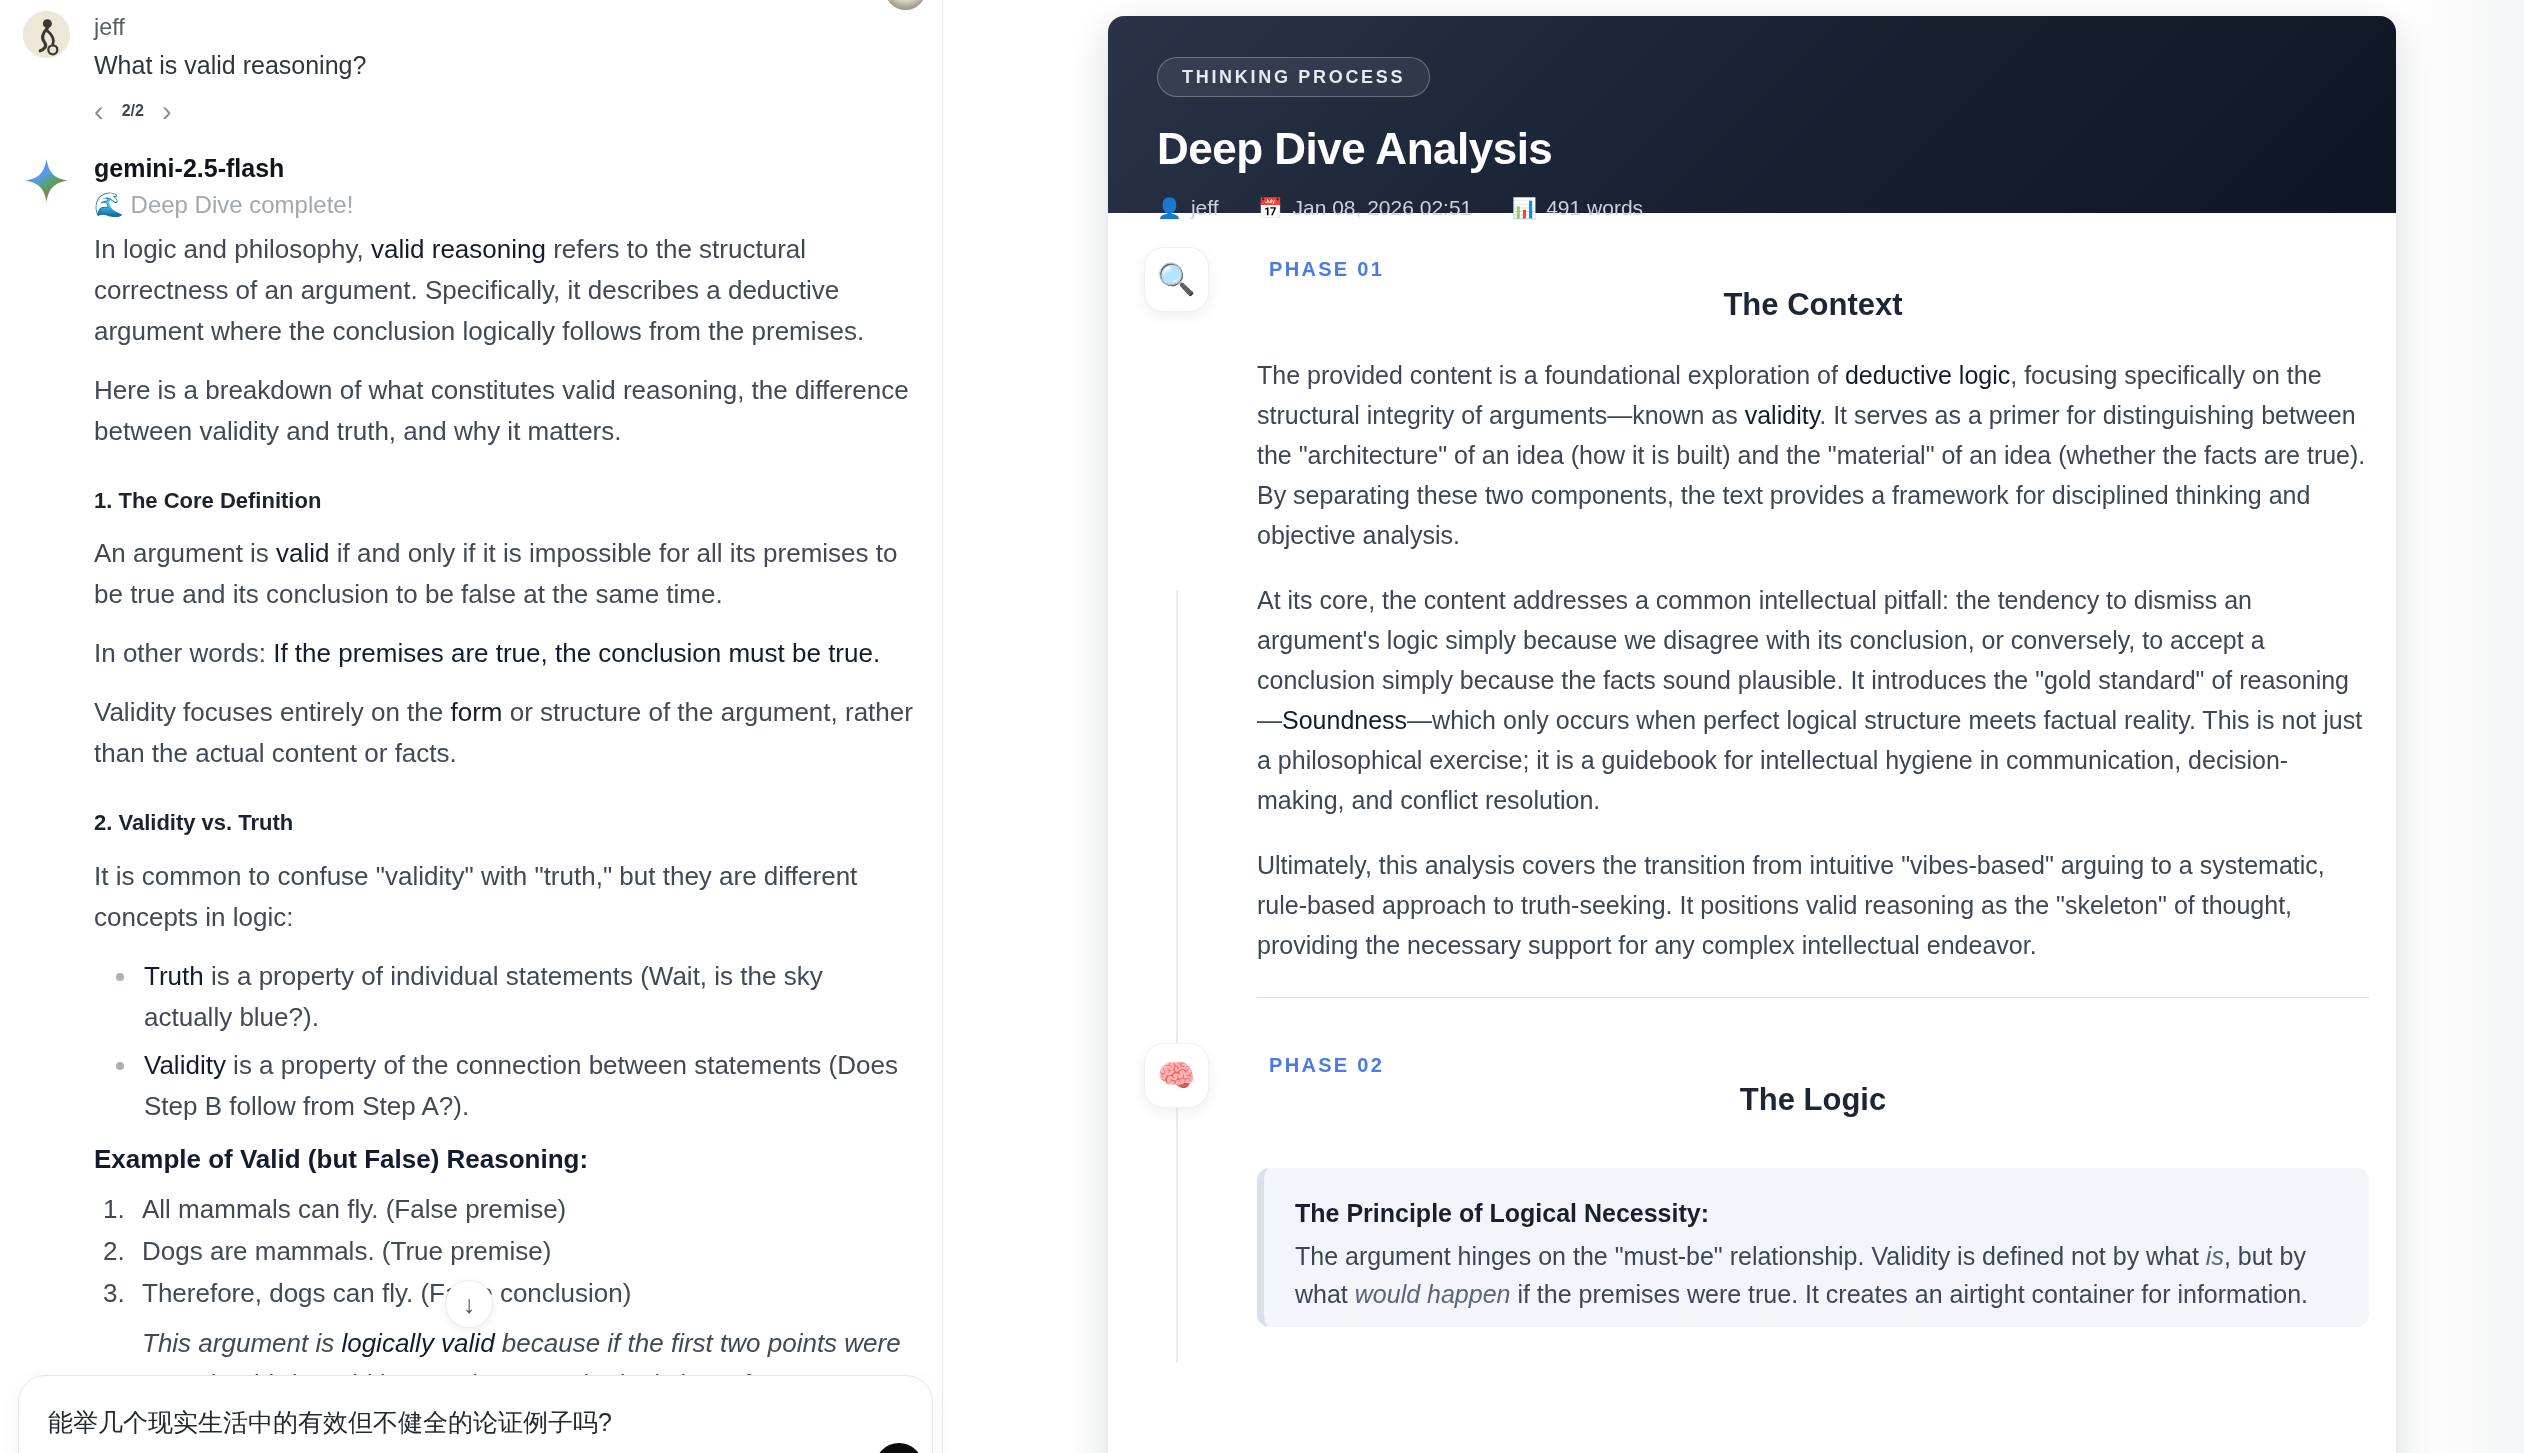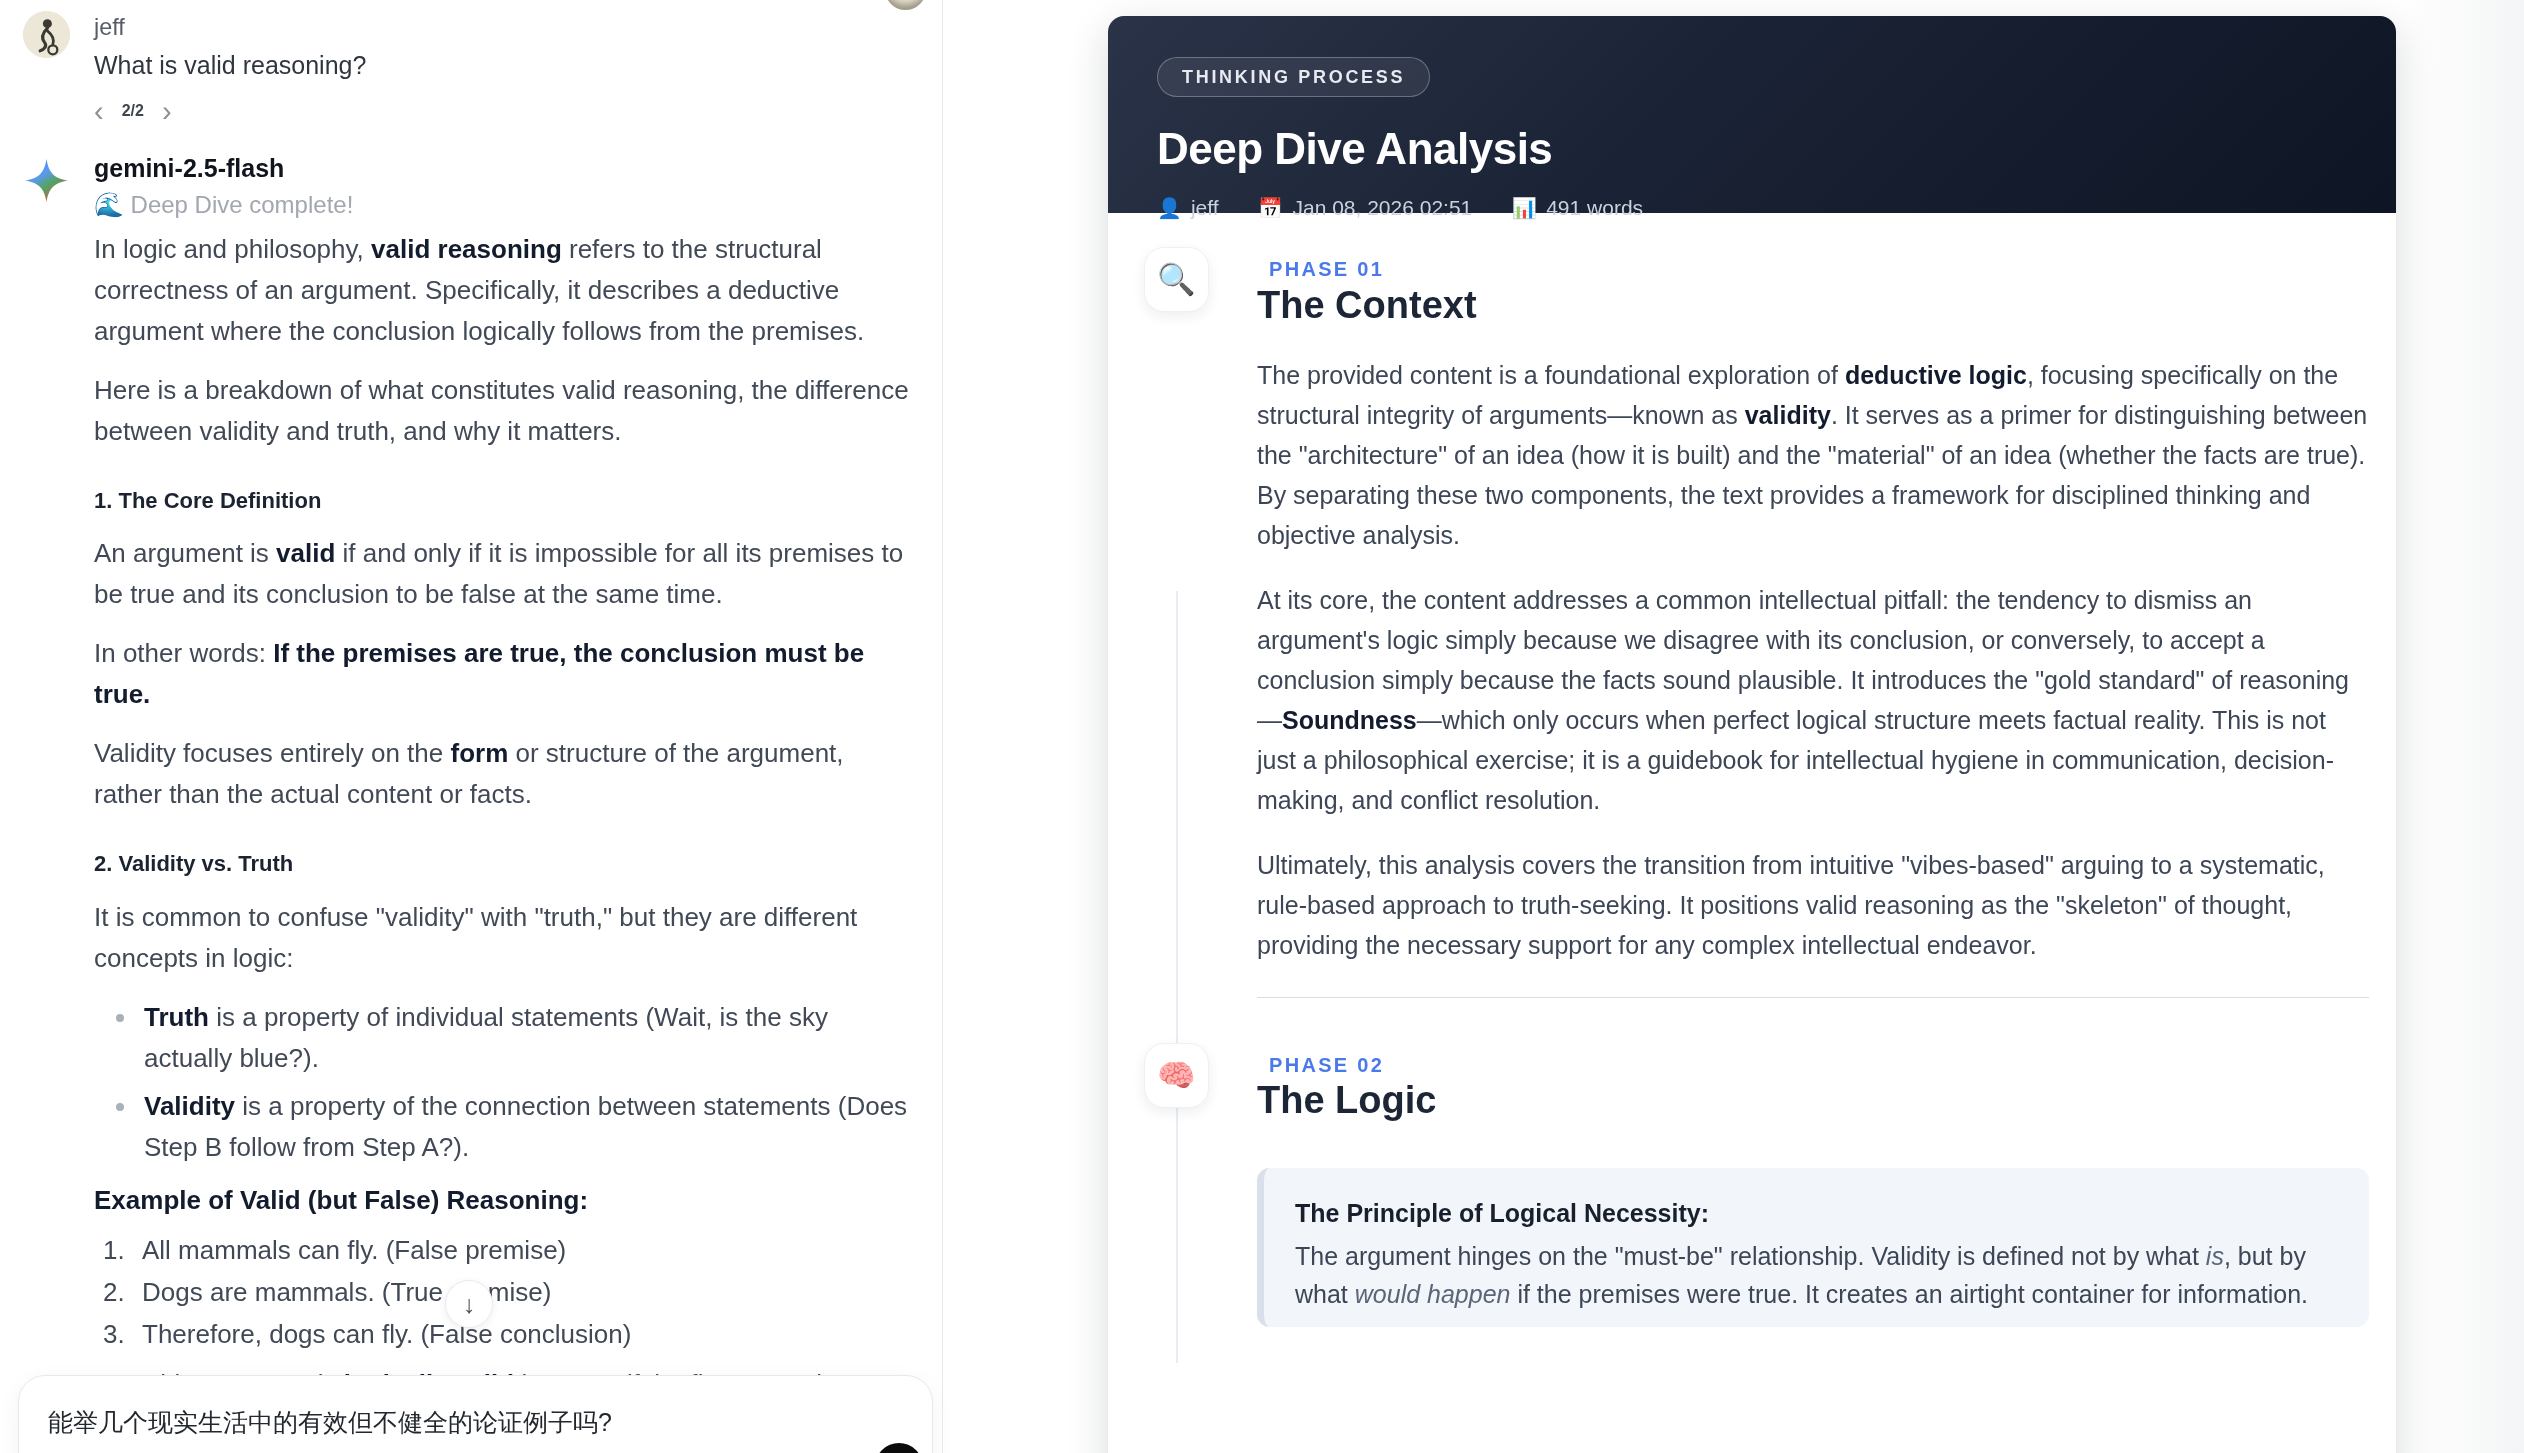--- a/index.html
+++ b/index.html
@@ -23,21 +23,21 @@
   .chev { font-size:29px; color:#8a9098; line-height:25px; cursor:pointer; }
   .pagenum { font-size:16px; font-weight:700; color:#3f4650; }
 
   .msg-ai { margin-top:29px; }
   .gemini-badge { position:absolute; left:20px; top:1.8px; width:52px; height:52px; display:flex; align-items:center; justify-content:center; }
   .model { font-size:25px; font-weight:700; color:#10151d; line-height:31px; }
   .status { font-size:24px; color:#a2a7ae; line-height:34px; margin-top:3.6px; }
 
   .ai-body { margin-top:7.2px; width:821px; font-size:26px; line-height:41px; color:#414956; }
   .ai-body p { margin:0 0 18px 0; }
-  .ai-body .b, .b { font-weight:700; color:#131c2e; }
+  .ai-body .b, .b { font-weight:400; color:#131c2e; }
   .ai-body .i, .i { font-style:italic; }
   .ai-body h3 { font-size:22px; color:#1b2330; font-weight:700; margin:31px 0 14.4px 0; line-height:36px; }
   .lead-bold { font-weight:700; color:#131c2e; margin-top:12.6px !important; margin-bottom:9px !important; }
   .ai-body ul { list-style:none; margin:10.8px 0 3.6px 0; }
   .ai-body ul li { position:relative; padding-left:50px; margin-bottom:7.2px; }
   .ai-body ul li::before { content:""; position:absolute; left:21.6px; top:17px; width:8px; height:8px; border-radius:50%; background:#aab0b7; }
   .ai-body ol { list-style:none; margin:0; counter-reset:item; }
   .ai-body ol li { counter-increment:item; position:relative; padding-left:48px; margin-bottom:0.9px; line-height:41px; }
   .ai-body ol li::before { content:counter(item)"."; position:absolute; left:9px; color:#414956; }
   .note { padding-left:48px; margin-top:9px !important; }
@@ -71,21 +71,21 @@
   .meta-ic { font-size:20px; }
 
   .card-body { position:relative; padding:45px 27px 0 149px; }
   .timeline { position:absolute; left:68px; top:378px; bottom:-36px; width:1.8px; background:#e9edf3; }
   .phase { position:relative; }
   .phase-icon { position:absolute; left:-113px; top:-10.8px; width:65px; height:65px; background:#fff;
                 border:0.9px solid #eef0f4; border-radius:20px; box-shadow:0 4.5px 12.6px rgba(20,30,50,.07);
                 display:flex; align-items:center; justify-content:center; z-index:2; }
   .phase-icon span { font-size:31px; line-height:1; }
   .phase-label { color:#4b79e9; font-size:20px; font-weight:700; letter-spacing:2.3px; line-height:23.4px;margin-left:12px; }
-  .phase h2 { color:#1c2636; font-size:38px; font-weight:700; line-height:36px; margin-top:5.4px; }
+  .phase h2 { color:#1c2636; font-size:31px; font-weight:700; line-height:36px; margin-top:5.4px;text-align:center; }
   .phase .ptext { font-size:25px; line-height:40px; color:#3d4656; margin-top:0; }
   .phase-1 h2 { margin-bottom:32px; }
   .phase .ptext + .ptext { margin-top:25px; }
   .phase hr { border:none; height:0.9px; background:#d9dde4; margin:32px 0 56px 0; }
   .phase-2 h2 { margin-bottom:50px; }
   .phase-2 .intro { margin-bottom:27px; }
   .quote-box { background:#f2f5f9; border-left:7.2px solid #d9e0ec; border-radius:12.6px;
                padding:25px 36px 14.4px 31px; }
   .q-title { font-size:25px; font-weight:700; color:#18202e; line-height:40px; }
   .q-body { font-size:25px; line-height:38px; color:#3d4656; margin-top:3.6px; }

